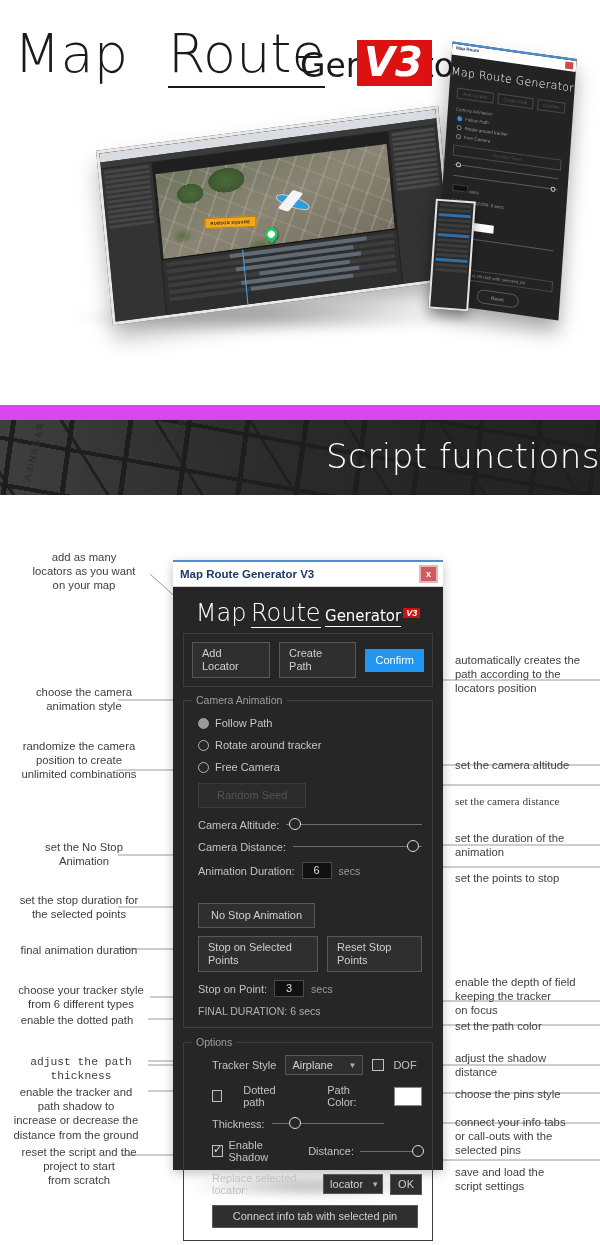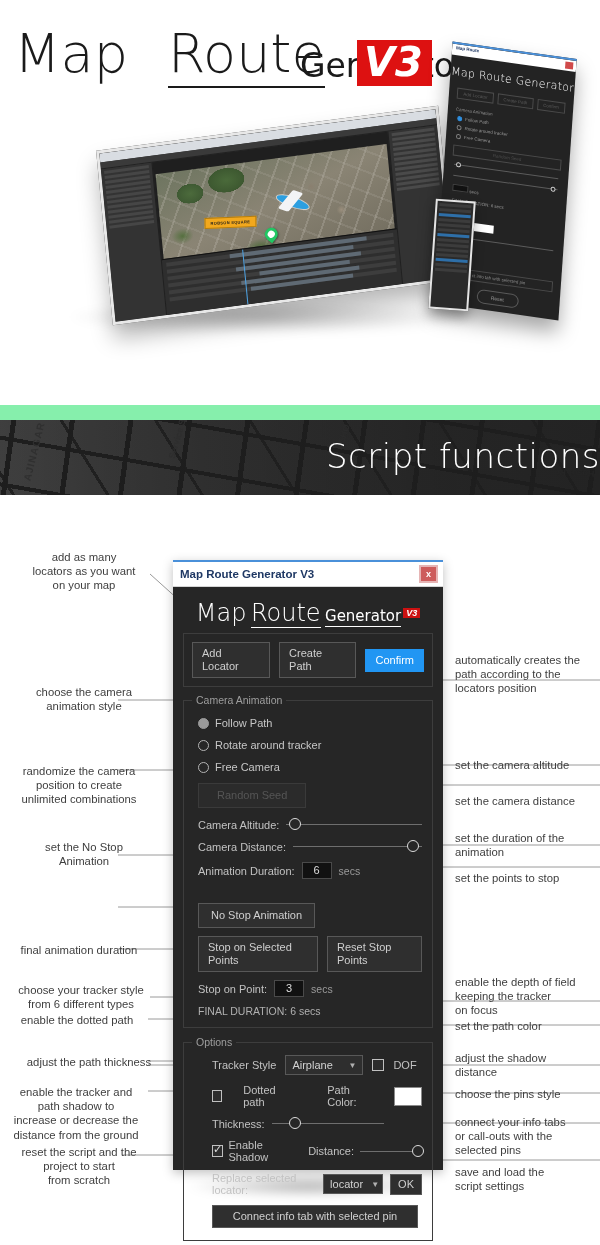--- a/index.html
+++ b/index.html
@@ -2,21 +2,21 @@
 <html><head>
 <meta charset="utf-8">
 <style>
   * { box-sizing: border-box; margin: 0; padding: 0; }
   html, body {
     width: 600px; height: 1245px;
     background: #ffffff;
     font-family: "Liberation Sans", sans-serif;
     overflow: hidden;
   }
-  #page { position: relative; width: 600px; height: 1245px; background: #86efac; }
+  #page { position: relative; width: 600px; height: 1245px; background: #d946ef; }
 
   
   #hero { position: absolute; left:0; top:0; width:600px; height:405px; background:#fff; overflow:hidden; }
 
   .logo-wrap { position:absolute; left:8px; top:28px; width:430px; height:60px; }
   .logo-map {
     font-family:"DejaVu Sans", sans-serif;
     font-size:54px; font-weight:300; color:#1a1a1a; letter-spacing:0px;
     position:absolute; left:6px; top:-4px; line-height:60px;
   }
@@ -397,32 +397,33 @@
         <path d="M400 530 L600 530"></path>
         <path d="M420 570 L600 570"></path>
         <path d="M420 598 L600 598"></path>
         <path d="M420 628 L600 628"></path>
         <path d="M420 665 L600 665"></path>
       </g>
     </svg>
 
     <div class="anno r" style="left:18px; top:55px; width:132px;">add as many<br>locators as you want<br>on your map</div>
     <div class="anno r" style="left:18px; top:190px; width:132px;">choose the camera<br>animation style</div>
-    <div class="anno r" style="left:8px; top:269px; width:142px;">randomize the camera<br>position to create<br>unlimited combinations</div>
+    <div class="anno r" style="left:8px; top:244px; width:142px;">randomize the camera<br>position to create<br>unlimited combinations</div>
     <div class="anno r" style="left:18px; top:345px; width:132px;">set the No Stop<br>Animation</div>
+    <div class="anno r" style="left:8px; top:398px; width:142px;">set the stop duration for<br>the selected points</div>
     <div class="anno r" style="left:8px; top:448px; width:142px;">final animation duration</div>
     <div class="anno r" style="left:8px; top:488px; width:146px;">choose your tracker style<br>from 6 different types</div>
     <div class="anno r" style="left:4px; top:518px; width:146px;">enable the dotted path</div>
-    <div class="anno r" style="left:16px; top:560px; width:146px;">adjust the path thickness</div>
+    <div class="anno r" style="left:8px; top:560px; width:146px;font-family:Liberation Mono, monospace;">adjust the path thickness</div>
     <div class="anno r" style="left:2px; top:590px; width:148px;">enable the tracker and<br>path shadow to<br>increase or decrease the<br>distance from the ground</div>
     <div class="anno r" style="left:8px; top:650px; width:142px;">reset the script and the<br>project to start<br>from scratch</div>
 
     <div class="anno l" style="left:455px; top:158px; width:142px;">automatically creates the<br>path according to the<br>locators position</div>
     <div class="anno l" style="left:455px; top:263px; width:142px;">set the camera altitude</div>
-    <div class="anno l" style="left:455px; top:299px; width:142px;">set the camera distance</div>
+    <div class="anno l" style="left:455px; top:299px; width:142px;font-family:Liberation Serif, serif;">set the camera distance</div>
     <div class="anno l" style="left:455px; top:336px; width:142px;">set the duration of the<br>animation</div>
     <div class="anno l" style="left:455px; top:376px; width:142px;">set the points to stop</div>
     <div class="anno l" style="left:455px; top:480px; width:142px;">enable the depth of field<br>keeping the tracker<br>on focus</div>
     <div class="anno l" style="left:455px; top:524px; width:142px;">set the path color</div>
     <div class="anno l" style="left:455px; top:556px; width:142px;">adjust the shadow<br>distance</div>
     <div class="anno l" style="left:455px; top:592px; width:142px;">choose the pins style</div>
     <div class="anno l" style="left:455px; top:620px; width:142px;">connect your info tabs<br>or call-outs with the<br>selected pins</div>
     <div class="anno l" style="left:455px; top:670px; width:142px;">save and load the<br>script settings</div>
 
     <div class="panel-shadow"></div>

